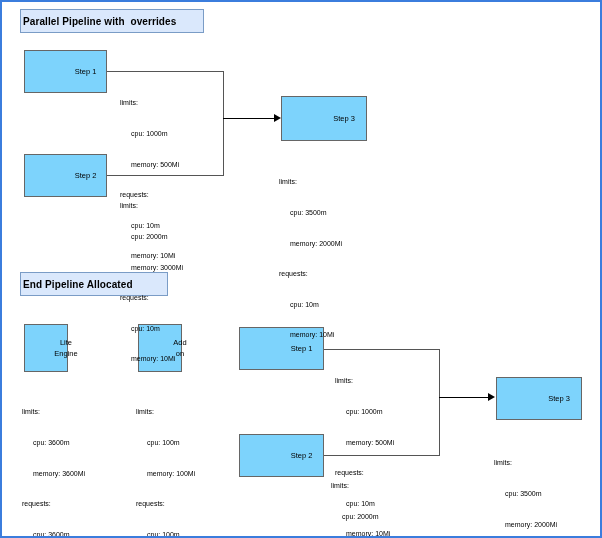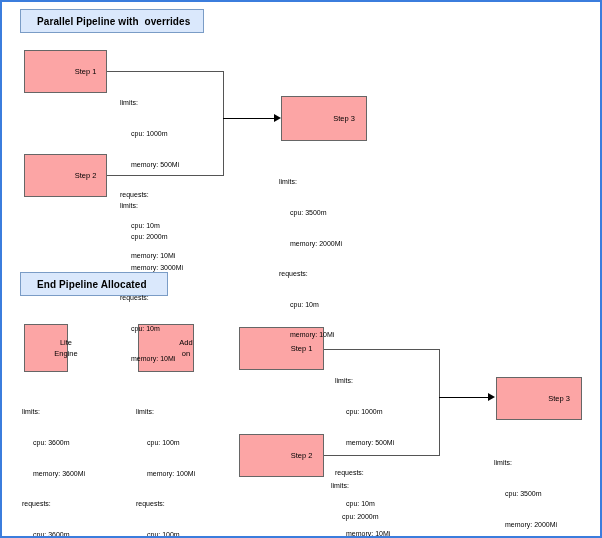--- a/index.html
+++ b/index.html
@@ -22,29 +22,29 @@
     position:absolute;
     box-sizing:border-box;
     background:#dae8fc;
     border:1px solid #7a9cc6;
     color:#000000;
     font-weight:bold;
     font-size:10px;
     letter-spacing:.1px;
     display:flex;
     align-items:center;
-    padding-left:16px;
+    padding-left:2px;
     white-space:pre;
   }
 
   
   .node{
     position:absolute;
     box-sizing:border-box;
-    background:#fca5a5;
+    background:#7dd3fc;
     border:1px solid #666666;
     display:flex;
     flex-direction:column;
     align-items:center;
     justify-content:center;
     font-size:7.5px;
     color:#000000;
     line-height:11px;
     text-align:center;
     z-index:3;
@@ -139,21 +139,21 @@
   <div class="hline" style="left:322px;top:453px;width:116px;"></div>
   <div class="vline" style="left:437px;top:347px;height:107px;"></div>
   <div class="arrow-line" style="left:437px;top:395px;width:50px;"></div>
   <div class="arrow-head" style="left:486px;top:391px;"></div>
 
   <div class="node" style="left:22px;top:322px;width:44px;height:48px;">
     <span>Lite</span>
     <span>Engine</span>
   </div>
 
-  <div class="node" style="left:136px;top:322px;width:56px;height:48px;">
+  <div class="node" style="left:136px;top:322px;width:44px;height:48px;">
     <span>Add on</span>
   </div>
 
   <div class="node" style="left:237px;top:325px;width:85px;height:43px;">
     <span>Step 1</span>
   </div>
 
   <div class="node" style="left:237px;top:432px;width:85px;height:43px;">
     <span>Step 2</span>
   </div>

